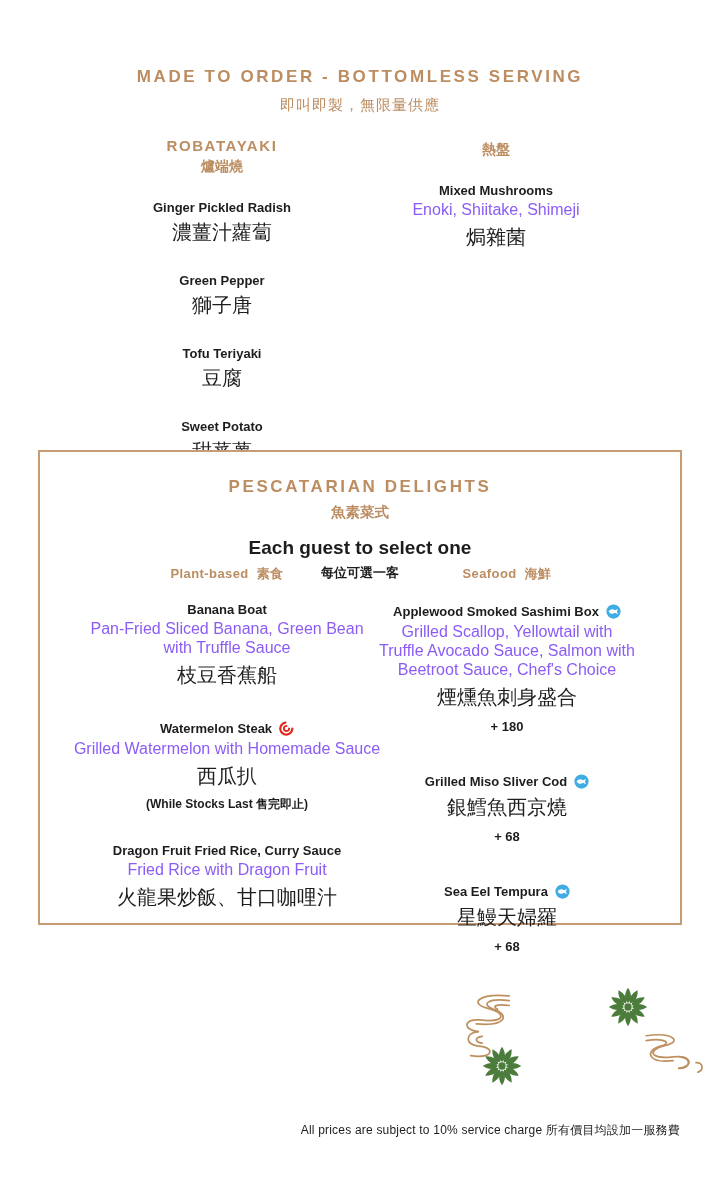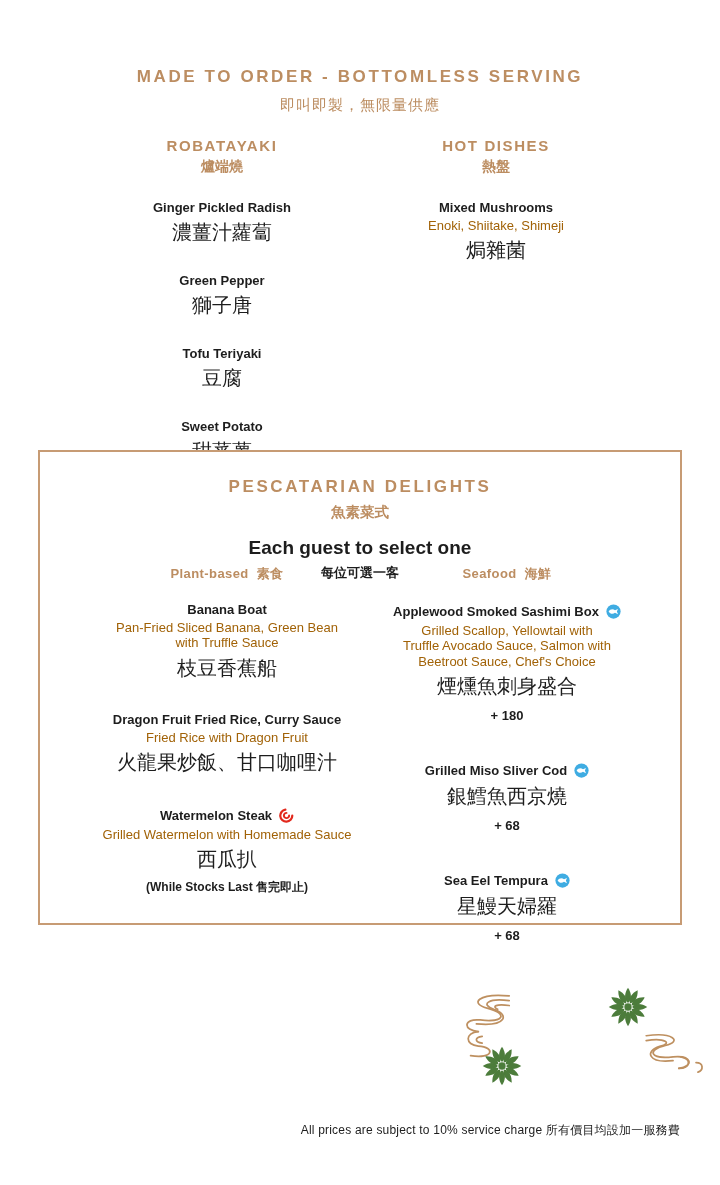--- a/index.html
+++ b/index.html
@@ -16,21 +16,21 @@
 
   
   .mto-col { position:absolute; text-align:center; }
   .mto-left  { top:137px; left:60px;  width:324px; }
   .mto-right { top:137px; left:368px; width:256px; }
   .col-head    { font-size:15px; font-weight:800; letter-spacing:1.6px; color:#bc8d61; }
   .col-head-zh { margin-top:4px; font-size:14px; font-weight:700; color:#bc8d61; }
   .mto-items { margin-top:24px; }
   .mto-item  { margin-bottom:27px; }
   .i-name { font-size:13px; font-weight:700; color:#1d1d1d; }
-  .i-desc { font-size:13px; color:#a16207; margin-top:3px; white-space:pre-line; line-height:1.18; }
+  .i-desc { font-size:16px; color:#8b5cf6; margin-top:3px; white-space:pre-line; line-height:1.18; }
   .i-zh   { font-size:20px; font-weight:400; color:#1d1d1d; margin-top:4px; }
 
   
   .pbox { position:absolute; top:450px; left:38px; width:644px; height:475px;
           border:2px solid #c79b74; background:#fff; }
   .box-title    { margin-top:25px; text-align:center; font-size:17px; font-weight:800; letter-spacing:2.6px; color:#bc8d61; }
   .box-title-zh { margin-top:6px; text-align:center; font-size:14.5px; font-weight:700; color:#bc8d61; }
   .box-note     { margin-top:15px; text-align:center; font-size:19px; font-weight:700; }
   .box-note-zh  { margin-top:5px; text-align:center; font-size:13px; font-weight:700; }
   .sel-col { position:absolute; text-align:center; }
@@ -112,21 +112,20 @@
       <div class="i-zh">豆腐</div>
     </div>
     <div class="mto-item">
       <div class="i-name">Sweet Potato</div>
       <div class="i-zh">甜蕃薯</div>
     </div>
   </div>
 </div>
 
 <div class="mto-col mto-right">
-  <div class="col-head">HOT DISHES</div>
   <div class="col-head-zh">熱盤</div>
   <div class="mto-items">
     <div class="mto-item">
       <div class="i-name">Mixed Mushrooms</div>
       <div class="i-desc">Enoki, Shiitake, Shimeji</div>
       <div class="i-zh">焗雜菌</div>
     </div>
   </div>
 </div>
 
@@ -142,34 +141,34 @@
       <span>素食</span>
     </div>
     <div class="sel-items">
       <div class="sel-item">
         <div class="i-name">Banana Boat</div>
         <div class="i-desc">Pan-Fried Sliced Banana, Green Bean
 with Truffle Sauce</div>
         <div class="i-zh">枝豆香蕉船</div>
       </div>
       <div class="sel-item">
+        <div class="name-row">
+          <span class="i-name">Watermelon Steak</span><svg class="mini-icon" viewBox="0 0 20 20" fill="none">
+              <path d="M8.5 2.3 A8 8 0 1 0 17.7 10.2" stroke="#e2291d" stroke-width="3" stroke-linecap="round"></path>
+              <path d="M10 6.5 A3.5 3.5 0 1 0 13.5 10" stroke="#e2291d" stroke-width="2.6" stroke-linecap="round"></path>
+            </svg>
+        </div>
+        <div class="i-desc">Grilled Watermelon with Homemade Sauce</div>
+        <div class="i-zh">西瓜扒</div>
+        <div class="stock-note">(While Stocks Last 售完即止)</div>
+      </div>
+      <div class="sel-item">
         <div class="i-name">Dragon Fruit Fried Rice, Curry Sauce</div>
         <div class="i-desc">Fried Rice with Dragon Fruit</div>
         <div class="i-zh">火龍果炒飯、甘口咖哩汁</div>
-      </div>
-      <div class="sel-item">
-        <div class="name-row">
-          <span class="i-name">Watermelon Steak</span><svg class="mini-icon" viewBox="0 0 20 20" fill="none">
-              <path d="M8.5 2.3 A8 8 0 1 0 17.7 10.2" stroke="#e2291d" stroke-width="3" stroke-linecap="round"></path>
-              <path d="M10 6.5 A3.5 3.5 0 1 0 13.5 10" stroke="#e2291d" stroke-width="2.6" stroke-linecap="round"></path>
-            </svg>
-        </div>
-        <div class="i-desc">Grilled Watermelon with Homemade Sauce</div>
-        <div class="i-zh">西瓜扒</div>
-        <div class="stock-note">(While Stocks Last 售完即止)</div>
       </div>
     </div>
   </div>
 
   <div class="sel-col seafood-col">
     <div class="sub-head">
       <span>Seafood</span>&nbsp;
       <span>海鮮</span>
     </div>
     <div class="sel-items">

